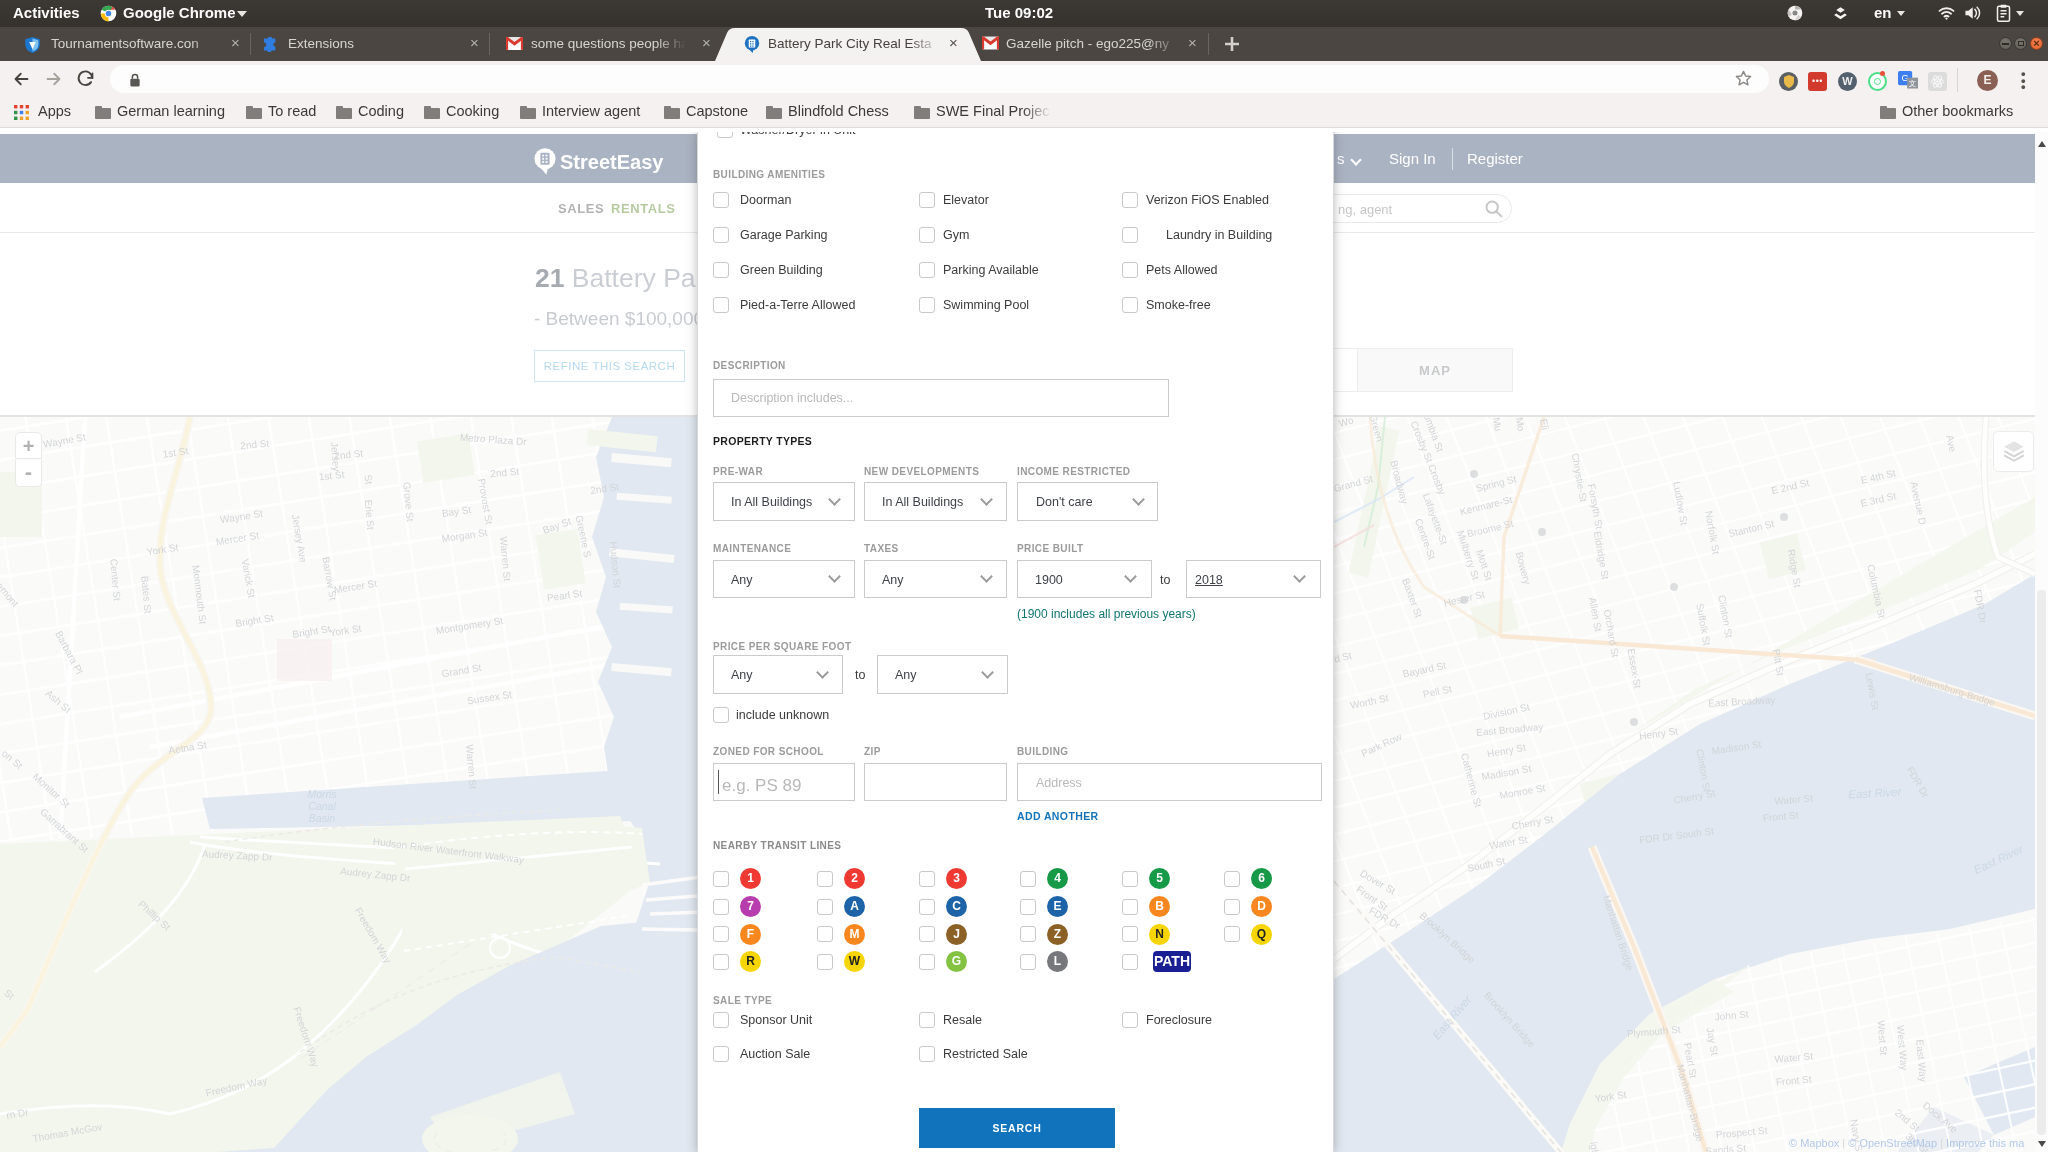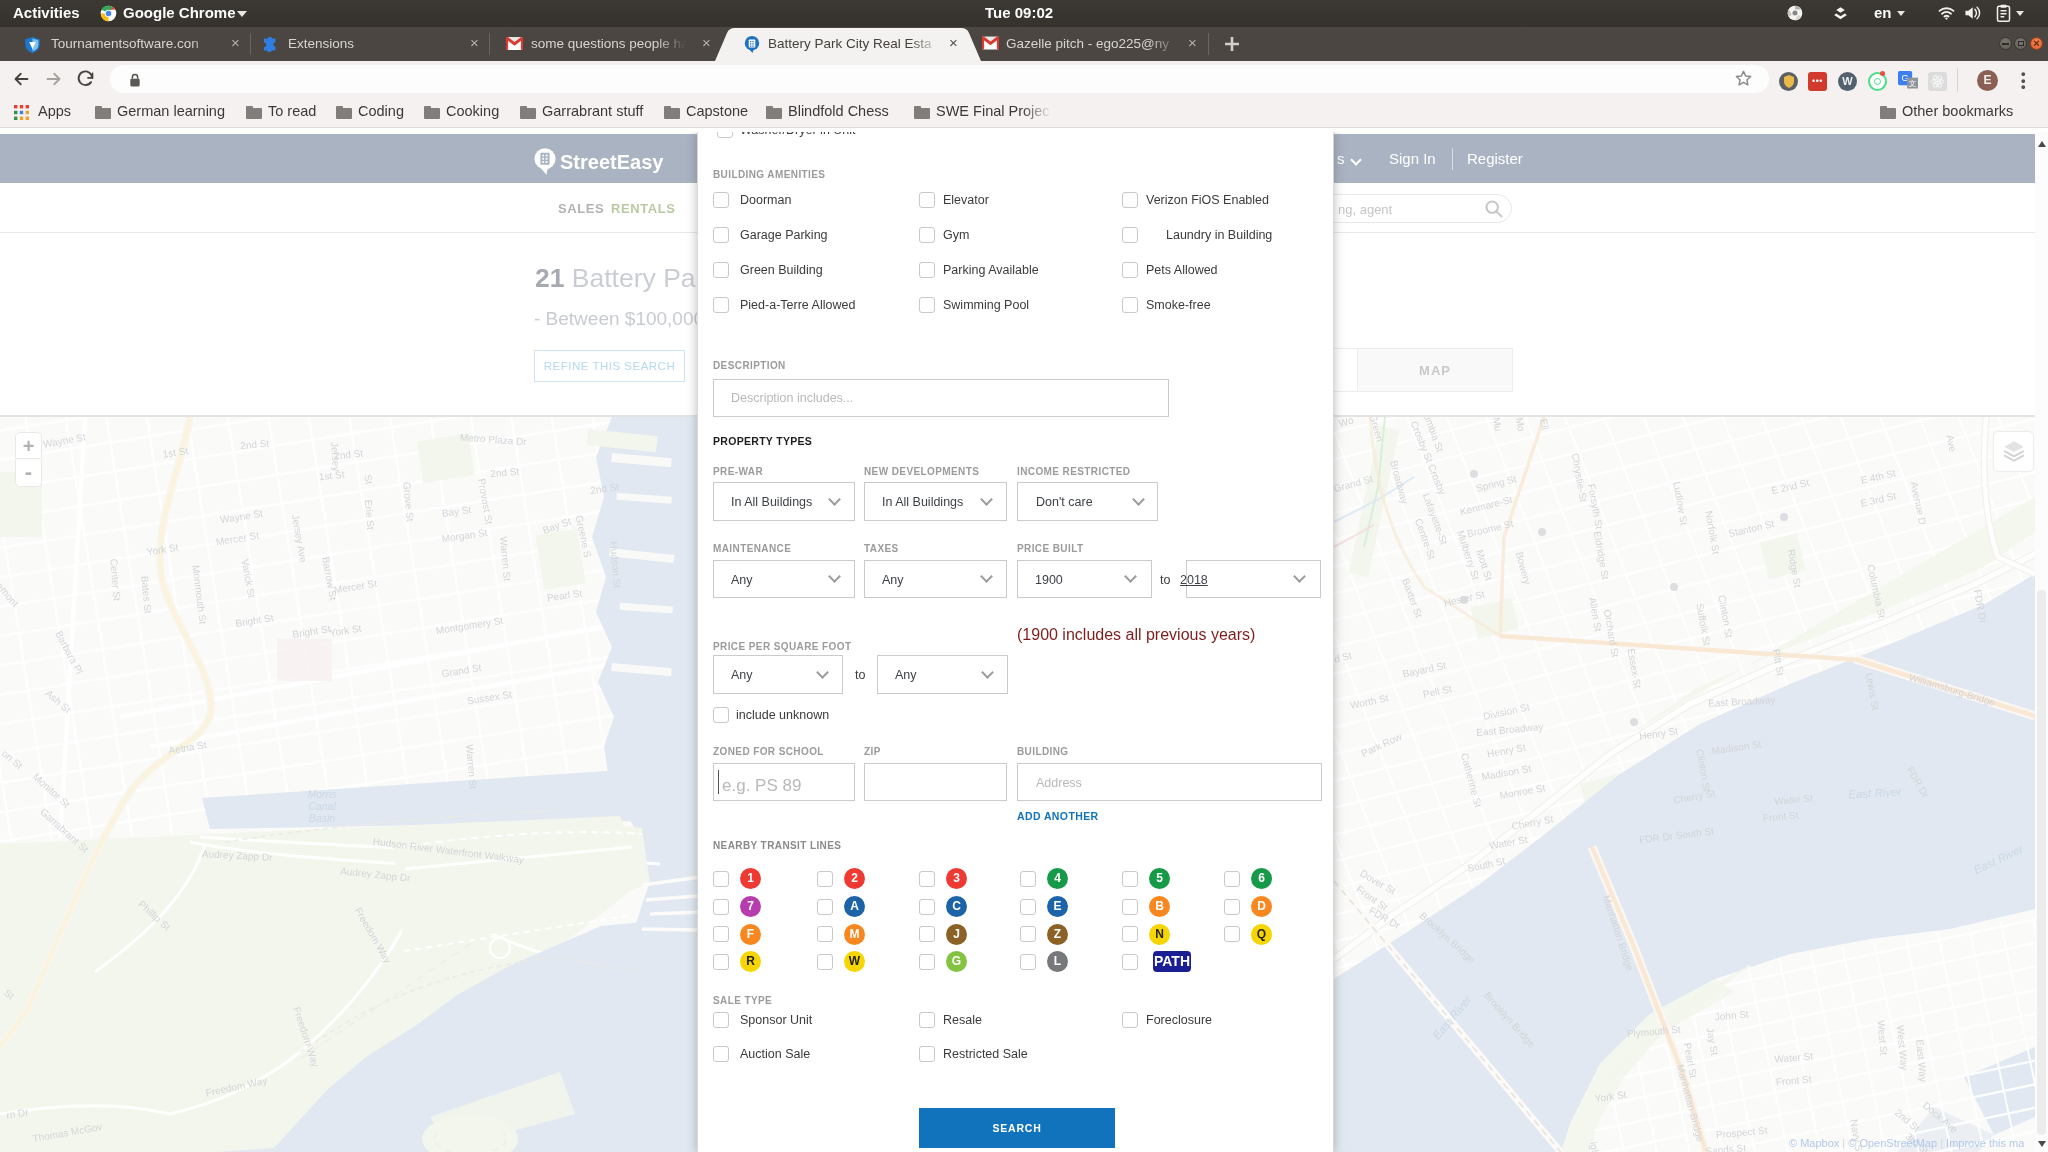--- a/index.html
+++ b/index.html
@@ -219,21 +219,21 @@
     <div class="bm" style="left:38px;">Apps</div>
     <div class="fold" style="left:95px;top:9px;"></div>
     <div class="bm" style="left:117px;">German learning</div>
     <div class="fold" style="left:246px;top:9px;"></div>
     <div class="bm" style="left:268px;">To read</div>
     <div class="fold" style="left:336px;top:9px;"></div>
     <div class="bm" style="left:358px;">Coding</div>
     <div class="fold" style="left:424px;top:9px;"></div>
     <div class="bm" style="left:446px;">Cooking</div>
     <div class="fold" style="left:520px;top:9px;"></div>
-    <div class="bm" style="left:542px;">Garrabrant stuff</div>
+    <div class="bm" style="left:542px;">Interview agent</div>
     <div class="fold" style="left:664px;top:9px;"></div>
     <div class="bm" style="left:686px;">Capstone</div>
     <div class="fold" style="left:766px;top:9px;"></div>
     <div class="bm" style="left:788px;">Blindfold Chess</div>
     <div class="fold" style="left:914px;top:9px;"></div>
     <div class="bm" style="left:936px;width:116px;overflow:hidden;">SWE Final Projec</div>
     <div class="ab" style="left:1022px;top:6px;width:30px;height:18px;background:linear-gradient(90deg,rgba(244,241,240,0),#f4f1f0);"></div>
     <div class="fold" style="left:1880px;top:9px;"></div>
     <div class="bm" style="left:1902px;">Other bookmarks</div>
   </div>
@@ -740,23 +740,23 @@
       <div class="selt" style="left:33px;top:441px;">Any</div>
       <div class="chev" style="left:132px;top:440px;"></div>
       <div class="in" style="left:166px;top:428px;width:143px;height:38px;"></div>
       <div class="selt" style="left:184px;top:441px;">Any</div>
       <div class="chev" style="left:284px;top:440px;"></div>
       <div class="in" style="left:319px;top:428px;width:135px;height:38px;"></div>
       <div class="selt" style="left:337px;top:441px;">1900</div>
       <div class="chev" style="left:428px;top:440px;"></div>
       <div class="selt" style="left:462px;top:441px;color:#3b3b3b;">to</div>
       <div class="in" style="left:488px;top:428px;width:135px;height:38px;"></div>
-      <div class="selt" style="left:482px;top:441px;text-decoration:underline;">2018</div>
+      <div class="selt" style="left:497px;top:441px;text-decoration:underline;">2018</div>
       <div class="chev" style="left:597px;top:440px;"></div>
-      <div class="ab" style="left:319px;top:494px;font-size:16px;color:#7f1d1d;">(1900 includes all previous years)</div>
+      <div class="ab" style="left:319px;top:475px;font-size:12px;color:#0f766e;">(1900 includes all previous years)</div>
       <div class="lbl" style="left:15px;top:509px;">PRICE PER SQUARE FOOT</div>
       <div class="in" style="left:15px;top:523px;width:130px;height:39px;"></div>
       <div class="selt" style="left:33px;top:536px;">Any</div>
       <div class="chev" style="left:120px;top:536px;"></div>
       <div class="selt" style="left:157px;top:536px;color:#3b3b3b;">to</div>
       <div class="in" style="left:179px;top:523px;width:131px;height:39px;"></div>
       <div class="selt" style="left:197px;top:536px;">Any</div>
       <div class="chev" style="left:285px;top:536px;"></div>
       <div class="cb" style="left:15px;top:575px;"></div>
       <div class="cblab" style="left:38px;top:576.5px;">include unknown</div>

